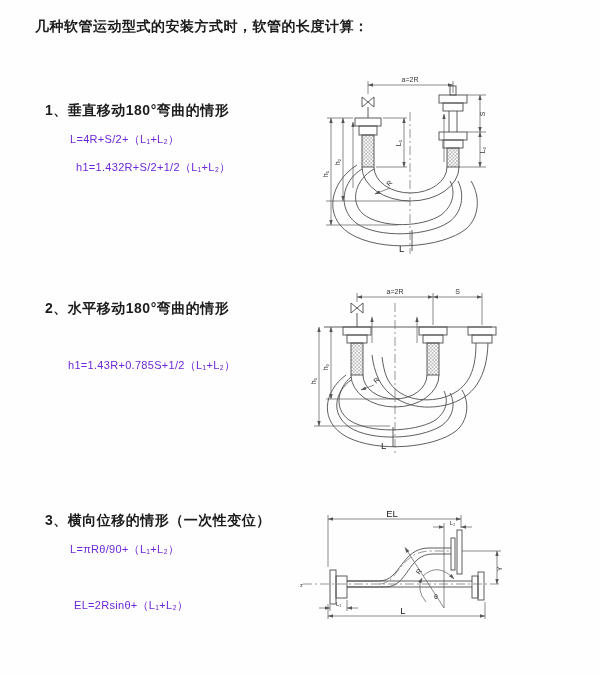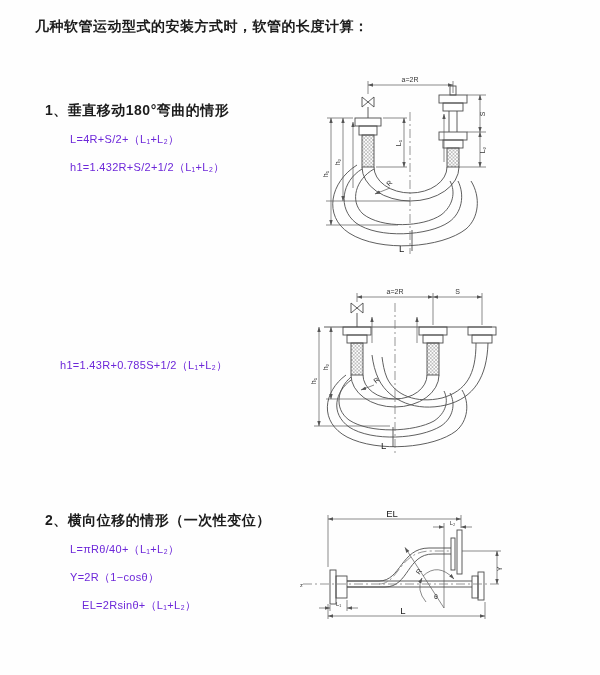--- a/index.html
+++ b/index.html
@@ -22,28 +22,28 @@
 </style>
 </head>
 <body>
 
 <div class="page">
 
   <div class="title" style="left:35px;top:18px">几种软管运动型式的安装方式时，软管的长度计算：</div>
 
   <div class="sec-h" style="left:45px;top:102px">1、垂直移动180°弯曲的情形</div>
   <div class="formula" style="left:70px;top:132px">L=4R+S/2+（L₁+L₂）</div>
-  <div class="formula" style="left:70px;top:160px">h1=1.432R+S/2+1/2（L₁+L₂）</div>
-
-  <div class="formula" style="left:60px;top:358px">h1=1.43R+0.785S+1/2（L₁+L₂）</div>
-
-  <div class="sec-h" style="left:45px;top:512px">2、横向位移的情形（一次性变位）</div>
-  <div class="formula" style="left:70px;top:542px">L=πRθ/40+（L₁+L₂）</div>
-  <div class="formula" style="left:70px;top:570px">Y=2R（1−cosθ）</div>
-  <div class="formula" style="left:82px;top:598px">EL=2Rsinθ+（L₁+L₂）</div>
+  <div class="formula" style="left:76px;top:160px">h1=1.432R+S/2+1/2（L₁+L₂）</div>
+
+  <div class="sec-h" style="left:45px;top:300px">2、水平移动180°弯曲的情形</div>
+  <div class="formula" style="left:68px;top:358px">h1=1.43R+0.785S+1/2（L₁+L₂）</div>
+
+  <div class="sec-h" style="left:45px;top:512px">3、横向位移的情形（一次性变位）</div>
+  <div class="formula" style="left:70px;top:542px">L=πRθ/90+（L₁+L₂）</div>
+  <div class="formula" style="left:74px;top:598px">EL=2Rsinθ+（L₁+L₂）</div>
 
   <svg class="diag" style="left:310px;top:70px" width="280" height="190" viewBox="0 0 280 190">
     <defs>
       <marker id="ah1" viewBox="0 0 10 10" refX="9.5" refY="5" markerWidth="8" markerHeight="8" orient="auto-start-reverse">
         <path d="M0,1.8 L10,5 L0,8.2 Z" fill="#555"></path>
       </marker>
       <pattern id="hx1" width="3.5" height="3.5" patternUnits="userSpaceOnUse">
         <path d="M0,0 L3.5,3.5 M3.5,0 L0,3.5" stroke="#8d8d8d" stroke-width="0.5"></path>
       </pattern>
     </defs>

